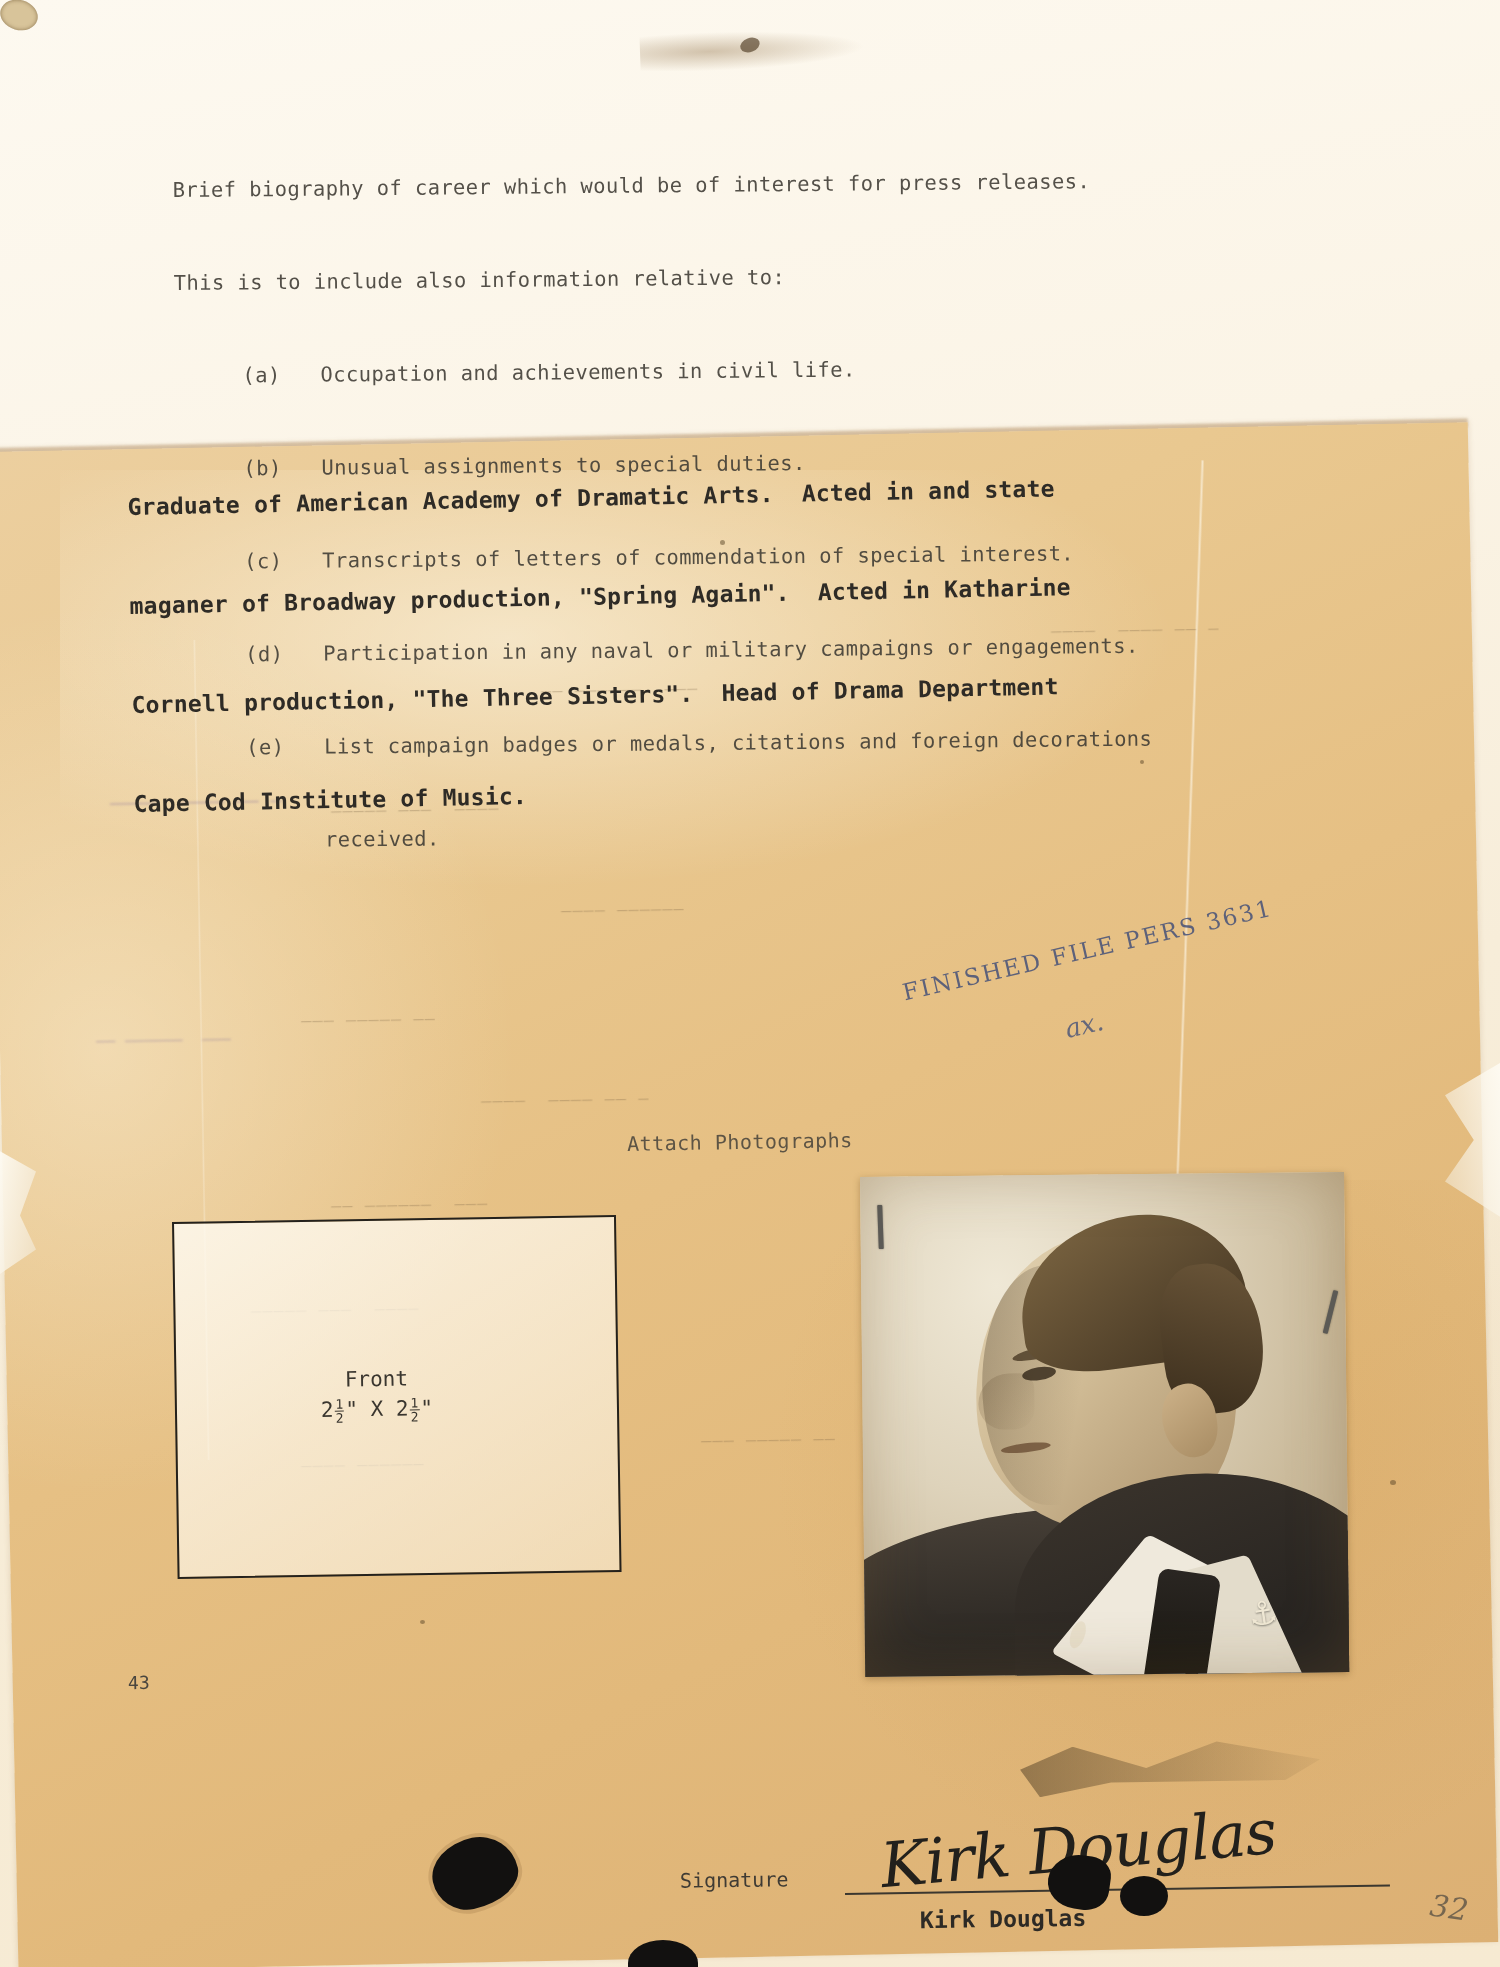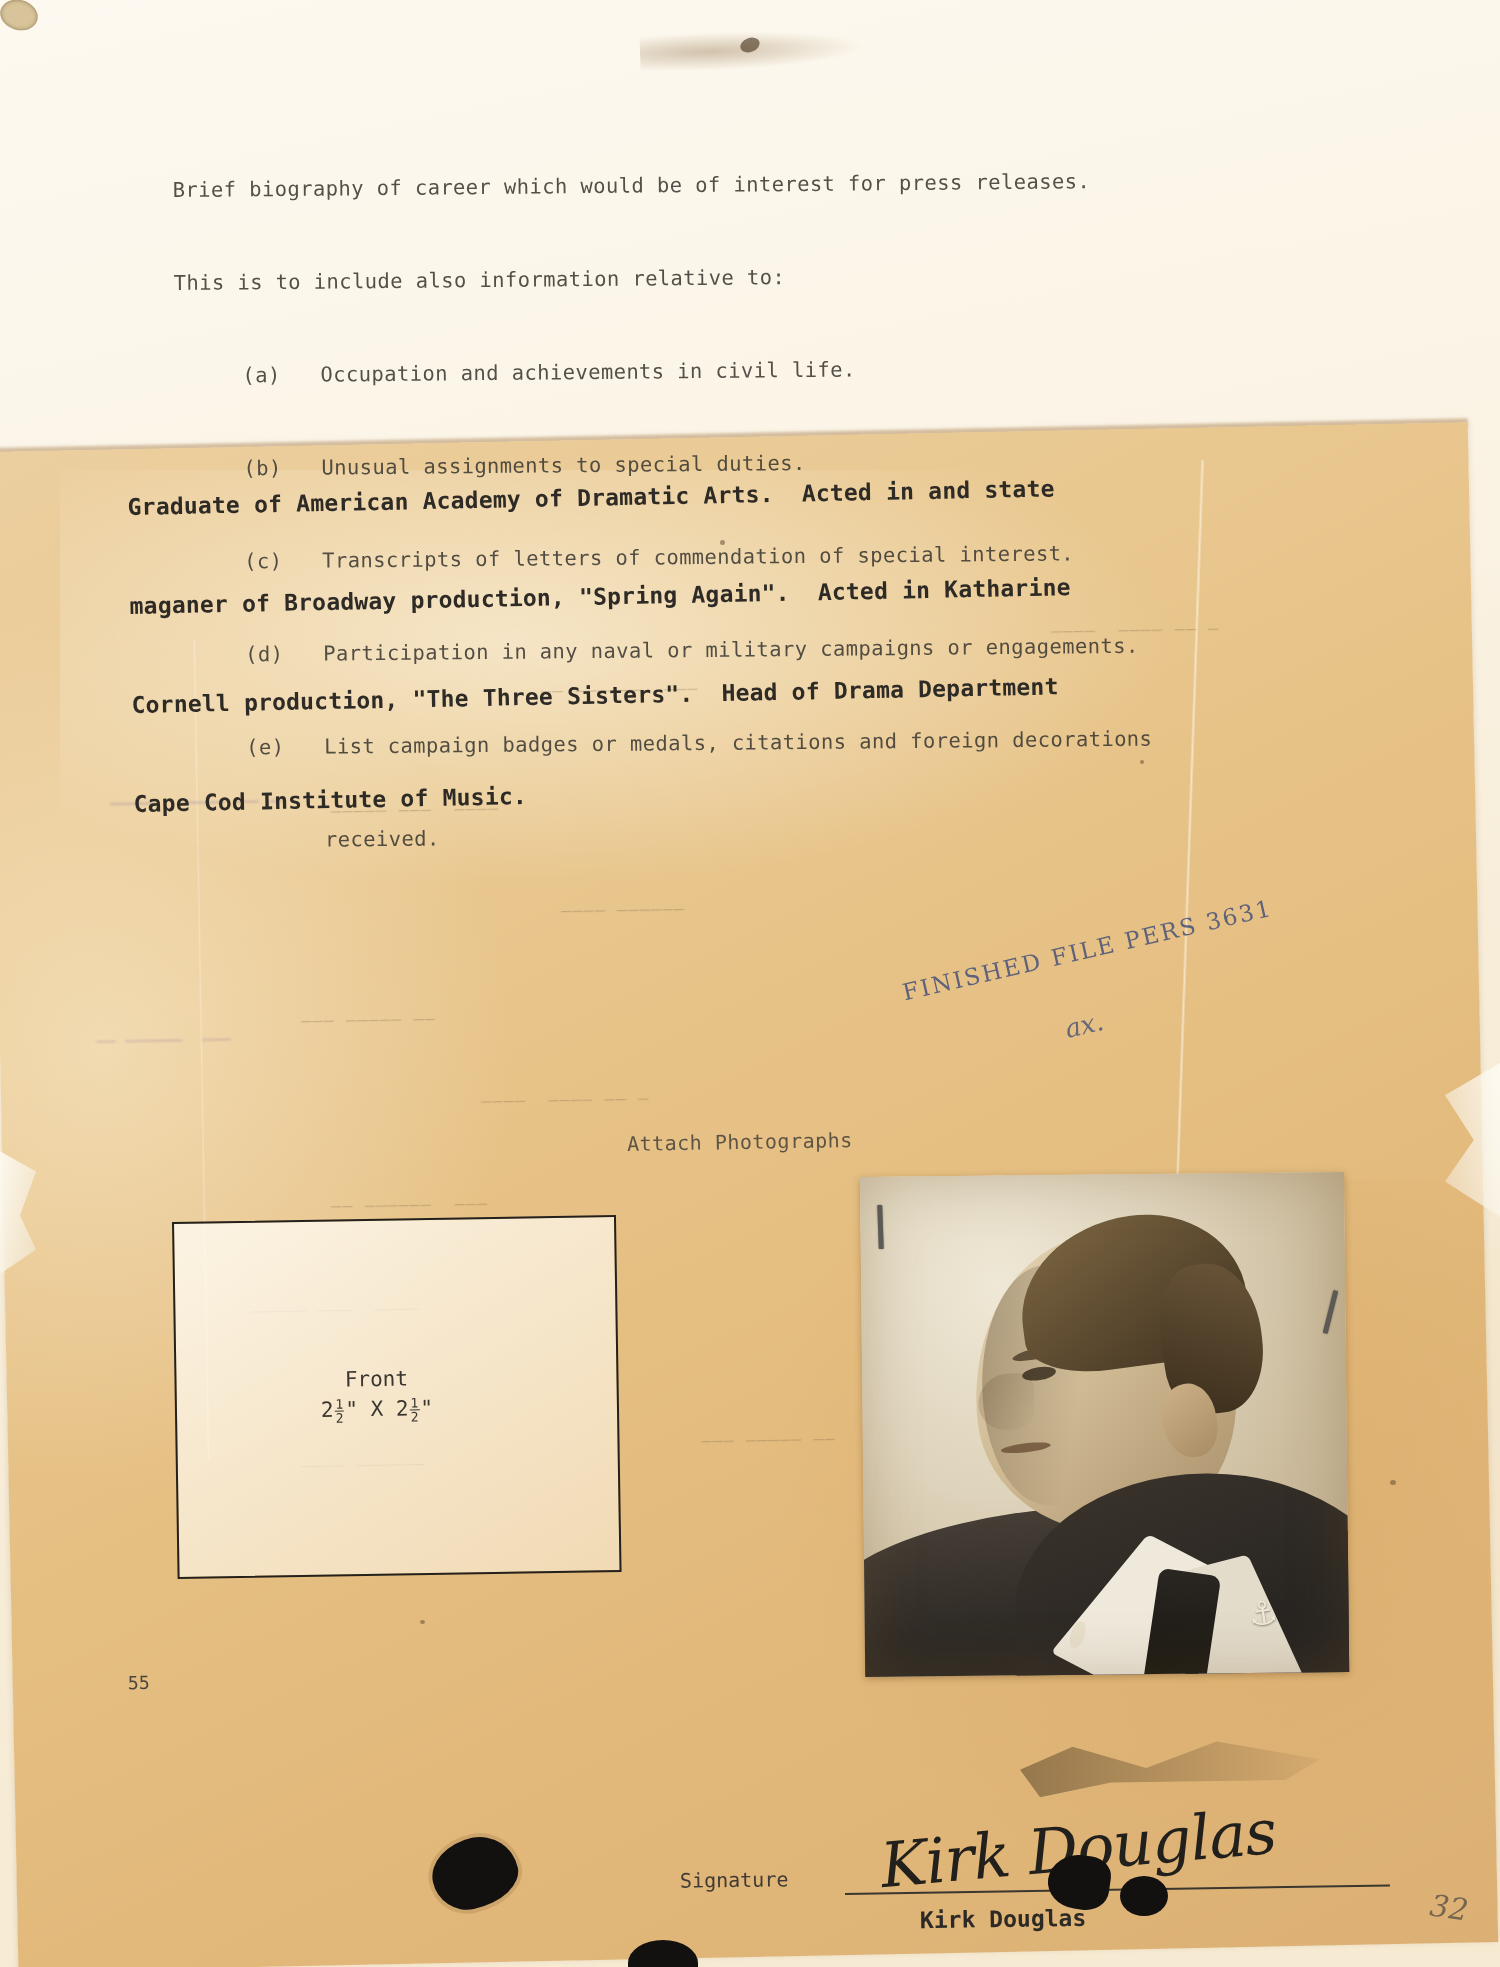--- a/index.html
+++ b/index.html
@@ -598,21 +598,21 @@
     <div class="ph-collar-l"></div>
     <div class="ph-collar-r"></div>
     <div class="ph-tie"></div>
     <div class="ph-lapel-pin"></div>
     <div class="ph-anchor">⚓</div>
     <div class="ph-vign"></div>
   </div>
   <div class="staple" id="staple-left"></div>
   <div class="staple" id="staple-right"></div>
 
-  <div id="pagenum">55</div>
+  <div id="pagenum">43</div>
 
   <div id="sig-label">Signature</div>
   <div id="sig-rule"></div>
   <div id="sig-script">Kirk Douglas</div>
   <div id="sig-printed">Kirk Douglas</div>
   <div id="corner-mark">32</div>
 
   <div id="tear-top"></div>
   <div class="hole" id="hole-1"></div>
   <div id="hole-1b"></div>

